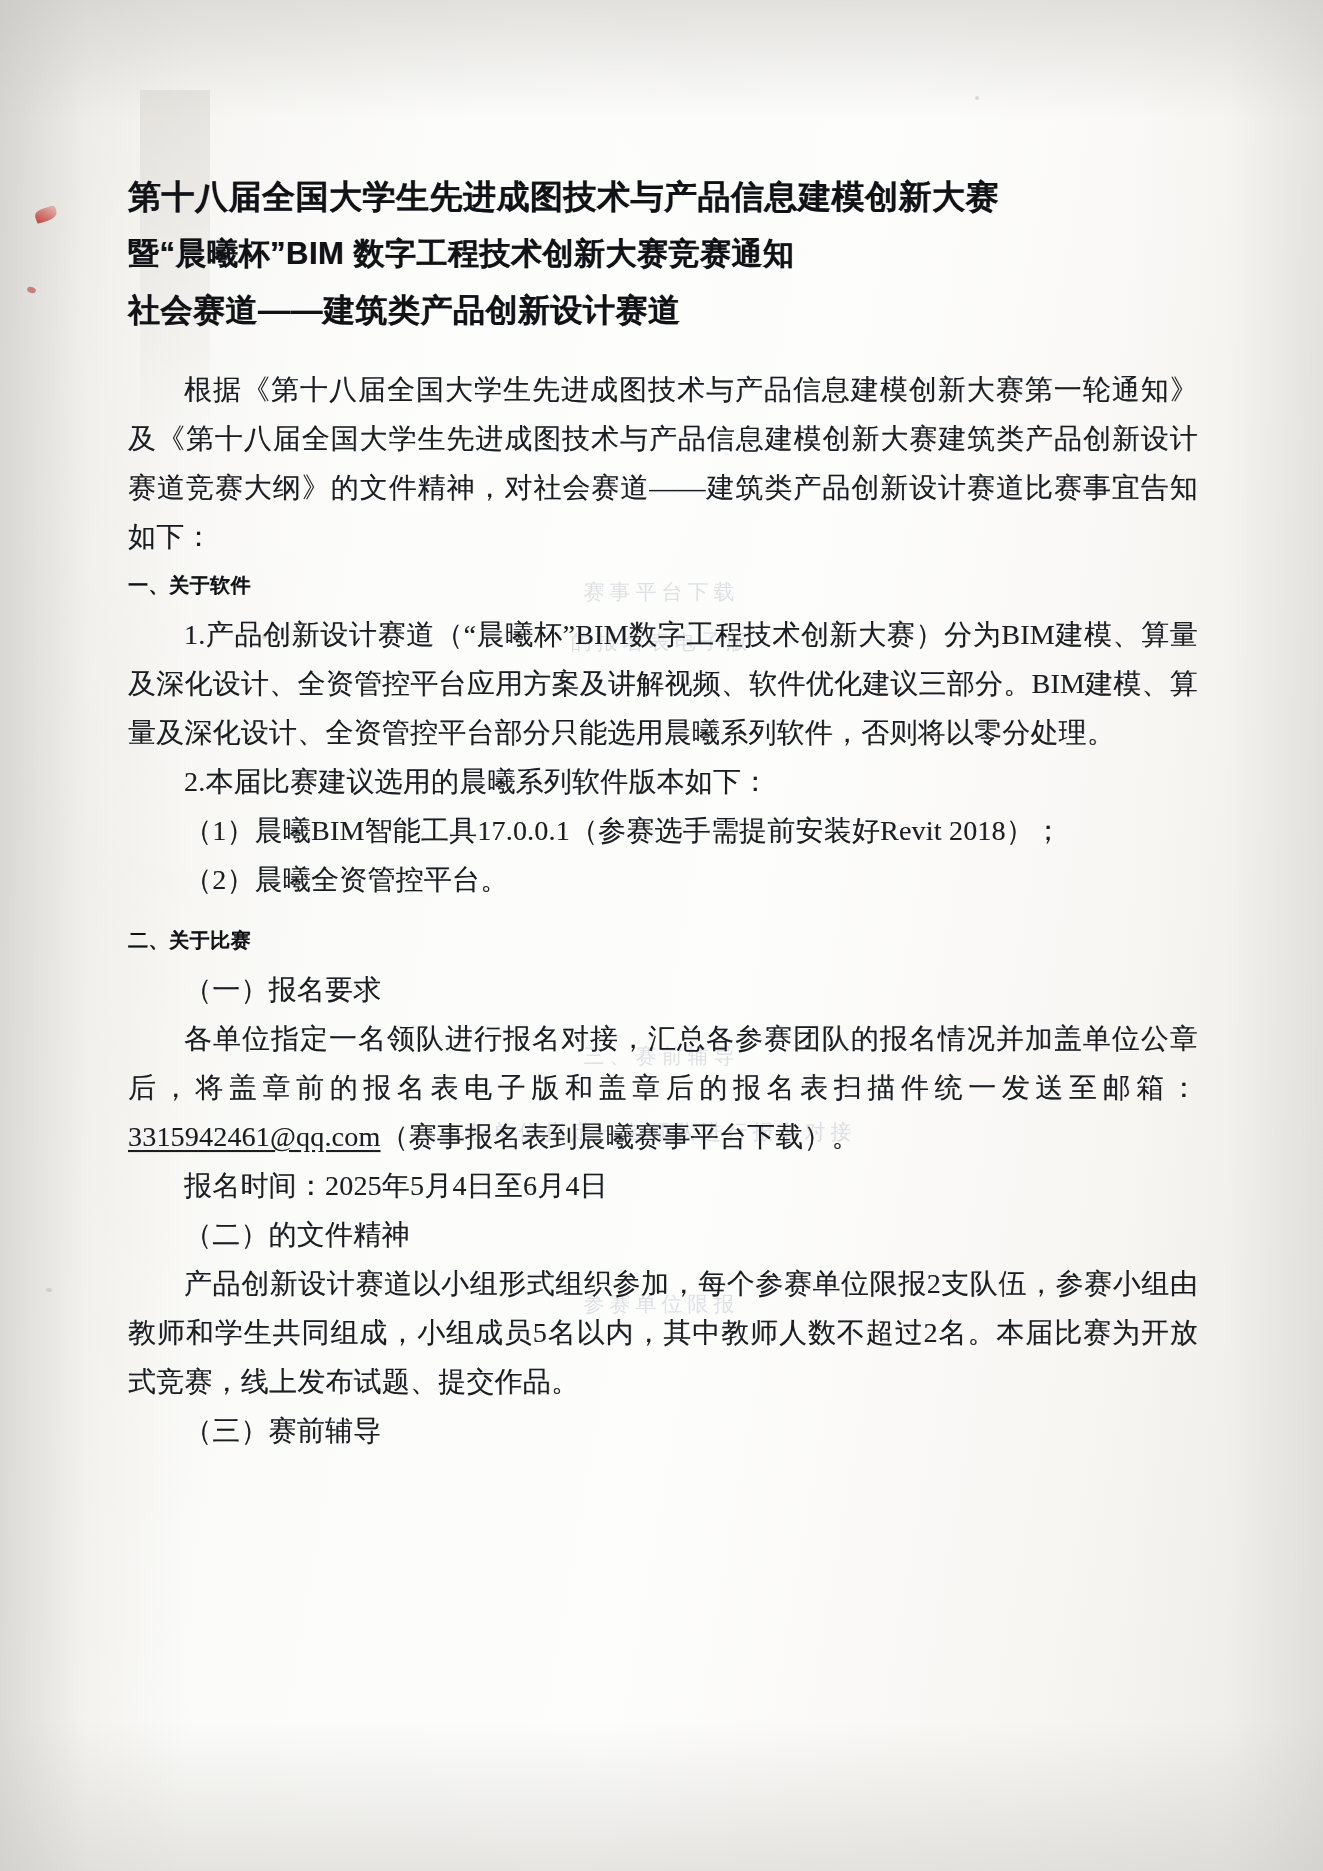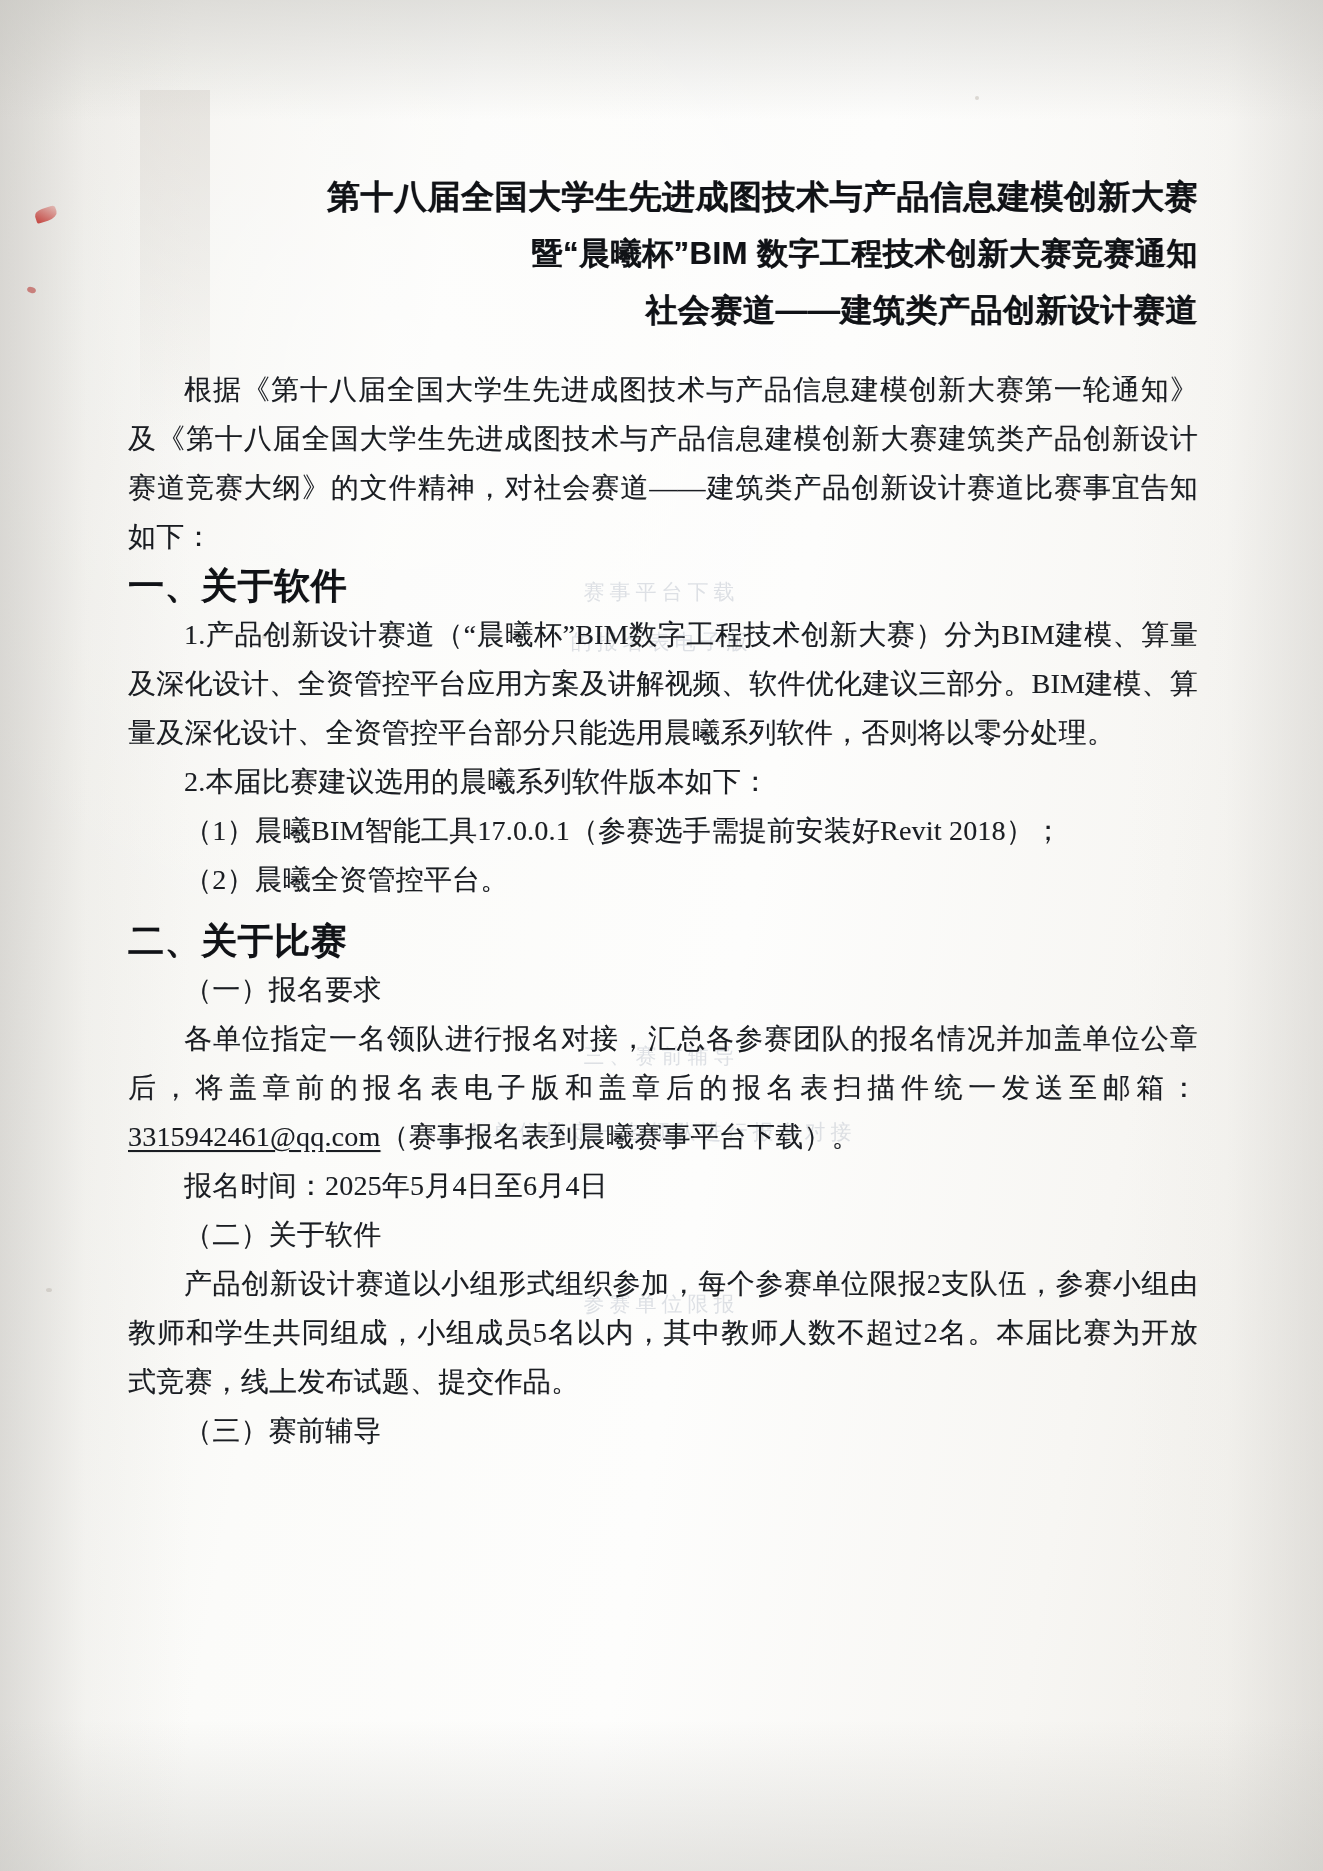--- a/index.html
+++ b/index.html
@@ -68,21 +68,21 @@
 
   .content {
     position: absolute;
     left: 128px;
     top: 0;
     width: 1070px;
   }
 
   .title-block { margin-top: 168px; }
   .title {
-    text-align: right;
+    text-align: left;
     font-family: "Liberation Sans", "DejaVu Sans", sans-serif;
     font-weight: bold;
     font-size: 33px;
     letter-spacing: 0.5px;
     line-height: 57px;
     color: #101216;
     text-shadow: 0.5px 0.4px 0 rgba(20,22,26,0.5), -0.4px 0 0 rgba(20,22,26,0.28);
     white-space: nowrap;
   }
   .title.t2 { font-size: 32px; }
@@ -98,21 +98,21 @@
     text-justify: inter-ideograph;
     letter-spacing: 0.2px;
     color: #1a1d22;
     text-shadow: 0.35px 0.25px 0 rgba(26,29,34,0.35);
   }
   p.indent { text-indent: 2em; }
   p.heading {
     margin: 0;
     font-family: "Liberation Sans", "DejaVu Sans", sans-serif;
     font-weight: bold;
-    font-size: 36px;
+    font-size: 20px;
     line-height: 49px;
     letter-spacing: 0.5px;
     color: #101216;
     text-shadow: 0.4px 0.3px 0 rgba(16,18,22,0.45);
   }
   .gap { height: 12px; }
   .email {
     text-decoration: underline;
     text-underline-offset: 4px;
   }
@@ -164,21 +164,21 @@
       <div class="gap"></div>
 
       <p class="heading">二、关于比赛</p>
 
       <p class="para indent">（一）报名要求</p>
 
       <p class="para indent"><span>各单位指定一名领队进行报名对接，汇总各参赛团队的报名情况并加盖单位公章后，将盖章前的报名表电子版和盖章后的报名表扫描件统一发送至邮箱：</span><span class="email">3315942461@qq.com</span><span>（赛事报名表到晨曦赛事平台下载）。</span></p>
 
       <p class="para indent">报名时间：2025年5月4日至6月4日</p>
 
-      <p class="para indent">（二）关于软件</p>
+      <p class="para indent">（二）的文件精神</p>
 
       <p class="para indent">产品创新设计赛道以小组形式组织参加，每个参赛单位限报2支队伍，参赛小组由教师和学生共同组成，小组成员5名以内，其中教师人数不超过2名。本届比赛为开放式竞赛，线上发布试题、提交作品。</p>
 
       <p class="para indent">（三）赛前辅导</p>
 
     </div>
   </div>
 </div>
 
 </body></html>

